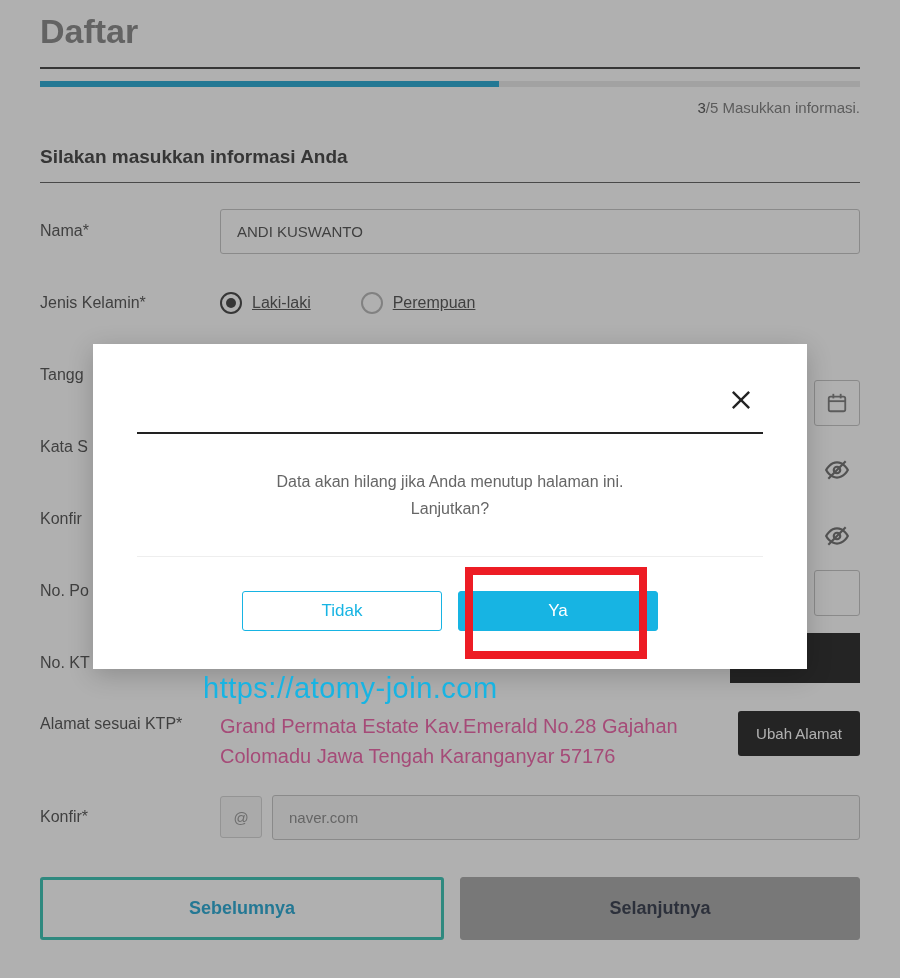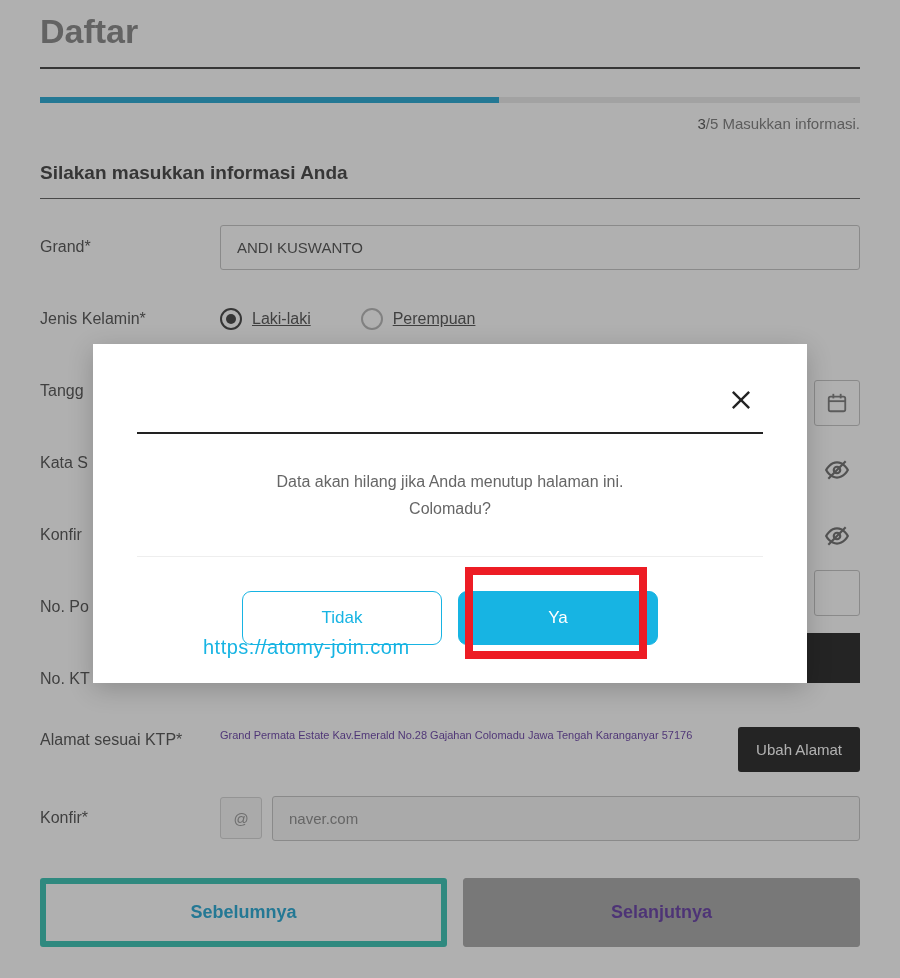--- a/index.html
+++ b/index.html
@@ -15,21 +15,21 @@
       padding: 0 40px;
     }
     .title {
       font-size: 34px;
       font-weight: 700;
       color: #737373;
       padding: 12px 0 16px;
       border-bottom: 2px solid #222;
     }
     .progress-section {
-      margin-top: 28px;
+      margin-top: 12px;
     }
     .progress-bar {
       width: 100%;
       height: 6px;
       background: #e5e5e5;
       position: relative;
     }
     .progress-fill {
       position: absolute;
       left: 0;
@@ -138,23 +138,23 @@
       align-items: center;
       justify-content: center;
     }
     .static-row {
       display: flex;
       align-items: flex-start;
       margin-bottom: 22px;
     }
     .static-text {
       flex: 1;
-      font-size: 11px;
+      font-size: 20px;
       line-height: 1.5;
-      color: #4c1d95;
+      color: #ec4899;
       padding-right: 0;
     }
     .btn-dark {
       background: #000;
       color: #fff;
       border: none;
       padding: 14px 18px;
       font-size: 15px;
       border-radius: 3px;
       cursor: pointer;
@@ -179,27 +179,27 @@
     .btn-prev, .btn-next {
       flex: 1;
       padding: 18px;
       font-size: 18px;
       font-weight: 600;
       border-radius: 3px;
       cursor: pointer;
     }
     .btn-prev {
       background: #fff;
-      border: 6px solid #14b8a6;
+      border: 3px solid #14b8a6;
       color: #0099cc;
     }
     .btn-next {
       background: #999;
       border: 1px solid #999;
-      color: #4c1d95;
+      color: #0f172a;
     }
     .overlay {
       position: absolute;
       inset: 0;
       background: rgba(80,80,80,0.45);
       display: flex;
       align-items: flex-start;
       justify-content: center;
     }
     .modal {
@@ -232,23 +232,23 @@
       line-height: 1.7;
     }
     .modal-buttons {
       display: flex;
       gap: 16px;
       justify-content: center;
       margin-top: 34px;
     }
     .modal-btn {
       width: 200px;
-      height: 54px;
+      height: 40px;
       font-size: 17px;
-      border-radius: 9px;
+      border-radius: 3px;
       cursor: pointer;
       display: flex;
       align-items: center;
       justify-content: center;
     }
     .modal-btn-no {
       background: #fff;
       border: 1px solid #17b4e3;
       color: #17b4e3;
     }
@@ -261,23 +261,23 @@
       position: absolute;
       border: 8px solid #ed1c24;
       pointer-events: none;
       top: 567px;
       left: 465px;
       width: 182px;
       height: 92px;
     }
     .watermark {
       position: absolute;
-      top: 636px;
+      top: 672px;
       left: 203px;
-      font-size: 20px;
+      font-size: 29px;
       color: #17b4e3;
       font-weight: 500;
       letter-spacing: 0.5px;
       pointer-events: none;
     }
     .black-btn-box {
       position: absolute;
       right: 40px;
       top: 633px;
       width: 130px;
@@ -298,21 +298,21 @@
     <div class="step-label">
       <span class="current">3</span><span>/</span><span>5</span>
       <span>Masukkan informasi.</span>
     </div>
   </div>
 
   <h2 class="section-heading">Silakan masukkan informasi Anda</h2>
 
   <div class="form">
     <div class="field-row">
-      <div class="field-label">Grand*</div>
+      <div class="field-label">Nama*</div>
       <div class="field-content">
         <input type="text" class="text-input" value="ANDI KUSWANTO" style="">
       </div>
     </div>
 
     <div class="field-row">
       <div class="field-label">Jenis Kelamin*</div>
       <div class="field-content">
         <div class="radio-group">
           <div class="radio-item">
@@ -399,21 +399,21 @@
   <div class="modal">
     <div class="modal-close">
       <svg width="28" height="28" viewBox="0 0 24 24" stroke="#222" stroke-width="2">
           <line x1="5" y1="5" x2="19" y2="19"></line>
           <line x1="19" y1="5" x2="5" y2="19"></line>
         </svg>
     </div>
     <div class="modal-header-line"></div>
     <div class="modal-message">
       <div>Data akan hilang jika Anda menutup halaman ini.</div>
-      <div>Colomadu?</div>
+      <div>Lanjutkan?</div>
     </div>
     <div class="modal-buttons">
       <div class="modal-btn modal-btn-no">Tidak</div>
       <div class="modal-btn modal-btn-yes">Ya</div>
     </div>
   </div>
 </div>
 
 <div class="highlight-box"></div>
 <div class="watermark">https://atomy-join.com</div>

